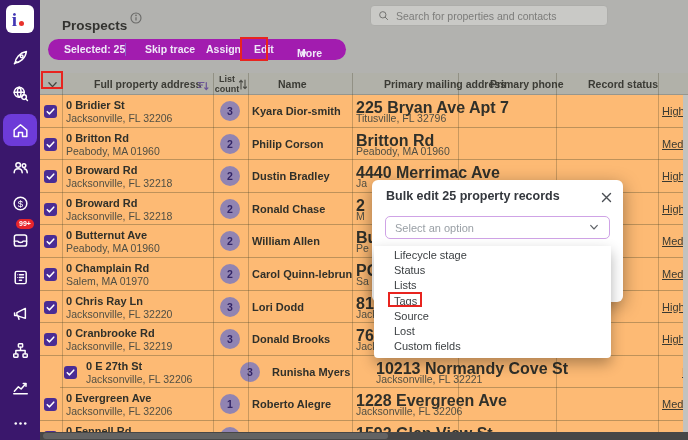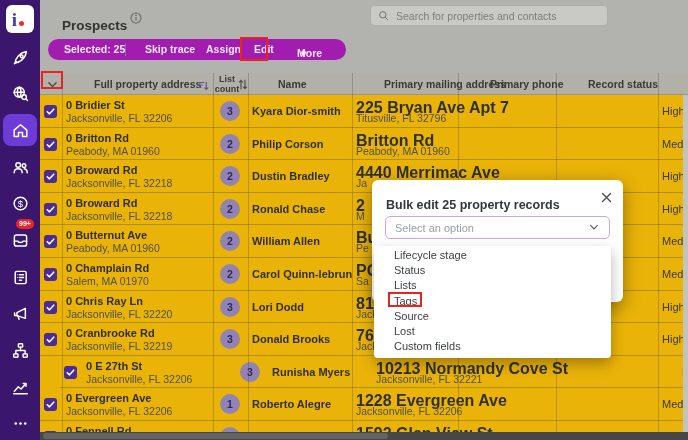--- a/index.html
+++ b/index.html
@@ -40,44 +40,44 @@
   
   .thead{position:absolute;left:0;top:73px;width:648px;height:22px;background:#b1b1a9;border-bottom:1px solid #96968e;}
   .thead .hl{position:absolute;top:5px;font-size:10.5px;font-weight:700;color:#3b3b35;white-space:nowrap;cursor:pointer;padding-left:28px;}
   .h-addr{left:26px;} .h-name{left:210px;} .h-mail{left:316px;} .h-phone{left:422px;}
   .h-status{left:520px;} .h-qual{left:622px;max-width:26px;overflow:hidden;}
   .h-count{position:absolute;left:174px;top:1px;width:26px;font-size:9px;font-weight:700;color:#3b3b35;
            text-align:center;line-height:10px;cursor:pointer;}
   .h-chev{position:absolute;left:6px;top:4px;cursor:pointer;}
   .sort1{position:absolute;left:157px;top:5px;} .sort2{position:absolute;left:198px;top:4px;}
 
-  .rows{position:absolute;left:0;top:95px;width:648px;height:337px;overflow:hidden;background:#eab308;}
+  .rows{position:absolute;left:0;top:95px;width:648px;height:337px;overflow:hidden;background:#fdba74;}
   .row{position:absolute;left:0;width:648px;height:32.6px;border-bottom:1px solid rgba(88,82,48,.38);}
   .row .cb{position:absolute;left:4px;top:10px;width:13px;height:13px;background:#4a2c94;border-radius:3px;
            display:flex;align-items:center;justify-content:center;cursor:pointer;}
   .row .cb svg{width:9px;height:9px;}
   .row .a1{position:absolute;left:26px;top:4px;font-size:11px;font-weight:700;color:#30302a;white-space:nowrap;}
   .row .a2{position:absolute;left:26px;top:17px;font-size:10.5px;color:#504f44;white-space:nowrap;}
   .row .badge{position:absolute;left:180px;top:6px;width:20px;height:20px;border-radius:50%;background:#9184b2;
               color:#322566;font-size:10.5px;font-weight:700;display:flex;align-items:center;justify-content:center;}
   .row .nm{position:absolute;left:212px;top:10px;font-size:11px;font-weight:700;color:#30302a;white-space:nowrap;}
   .row .m1{position:absolute;left:316px;top:4px;font-size:16px;font-weight:700;color:#30302a;white-space:nowrap;}
   .row .m2{position:absolute;left:316px;top:17px;font-size:10.5px;color:#504f44;white-space:nowrap;}
-  .row .ql{position:absolute;left:622px;top:10px;font-size:11px;color:#3a3a32;white-space:nowrap;}
+  .row .ql{position:absolute;left:622px;top:10px;font-size:11px;color:#3a3a32;white-space:nowrap;text-decoration:underline;}
   .vline{position:absolute;top:73px;height:359px;width:1px;background:rgba(70,66,40,.28);z-index:2;}
 
   
   .hscroll{position:absolute;left:0;top:432px;width:648px;height:8px;background:#474747;z-index:6;}
   .hthumb{position:absolute;left:3px;top:1px;width:345px;height:6px;background:#636363;border-radius:3px;}
   .vscroll{position:absolute;left:643px;top:95px;width:5px;height:337px;background:#c2c2bf;z-index:3;}
 
   
   .modal{position:absolute;left:332px;top:180px;width:251px;height:122px;background:#fff;border-radius:6px;
          box-shadow:0 5px 18px rgba(0,0,0,.38);z-index:20;}
-  .m-title{position:absolute;left:14px;top:18px;font-size:12.5px;font-weight:700;color:#33373d;}
+  .m-title{position:absolute;left:14px;top:9px;font-size:12.5px;font-weight:700;color:#33373d;}
   .m-close{position:absolute;right:11px;top:9px;cursor:pointer;}
   .m-select{position:absolute;left:13px;top:36px;width:225px;height:23px;border:1.5px solid #cfa3e6;border-radius:5px;
             background:#fff;display:flex;align-items:center;padding:0 9px;cursor:pointer;}
   .m-ph{font-size:11px;color:#9aa0a6;flex:1;}
   .dropdown{position:absolute;left:334px;top:246px;width:237px;height:112px;background:#fff;
             box-shadow:0 6px 14px rgba(0,0,0,.3);border-radius:0 0 4px 4px;z-index:21;padding-top:2px;}
   .opt{height:15.2px;line-height:15.2px;padding-left:20px;font-size:11px;color:#3c4043;cursor:pointer;}
 
   
   .anno{position:absolute;border:2.5px solid #e8241f;z-index:30;pointer-events:none;}

